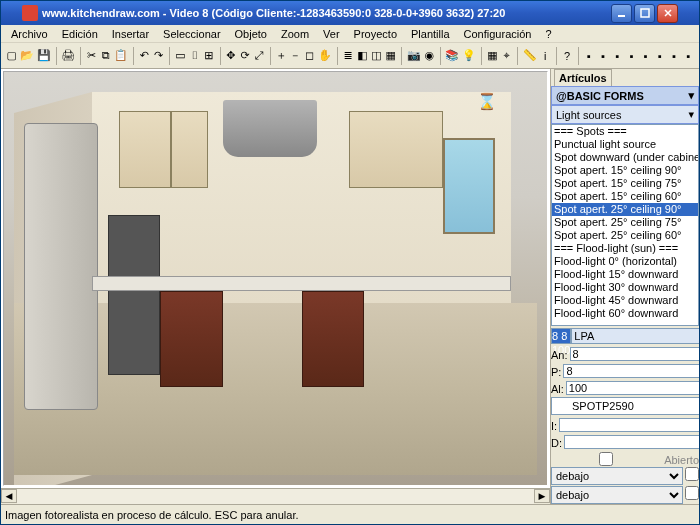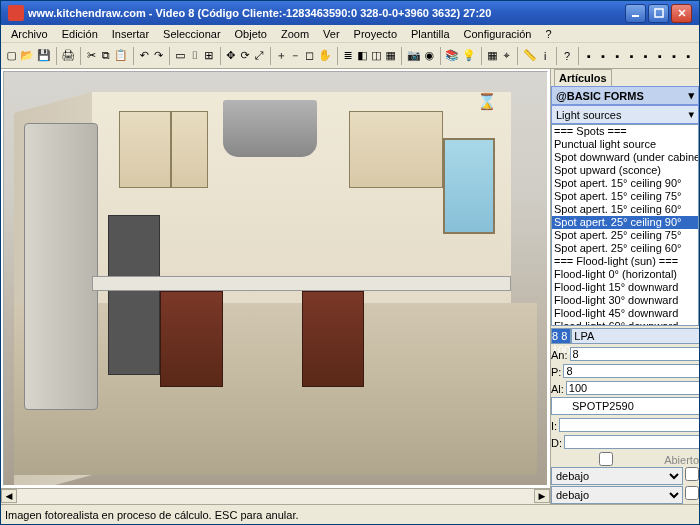--- a/index.html
+++ b/index.html
@@ -1,17 +1,17 @@
 <!DOCTYPE html>
 <html><head>
 <meta charset="utf-8">
 <style>
 * { box-sizing: border-box; margin: 0; padding: 0; font-family: "Tahoma", sans-serif; font-size: 11px; }
 body { width: 700px; height: 525px; background: #ece9d8; overflow: hidden; border: 1px solid #003c74; }
-.titlebar { height: 24px; background: linear-gradient(to bottom, #3b77dd, #2a5bc0 50%, #2050b0); color: #fff; display: flex; align-items: center; padding: 0 7px; font-weight: bold; }
+.titlebar { height: 24px; background: linear-gradient(to bottom, #3b77dd, #2a5bc0 50%, #2050b0); color: #fff; display: flex; align-items: center; padding: 0 21px; font-weight: bold; }
 .titlebar .app-icon { width: 16px; height: 16px; background: #d43; margin-right: 4px; border-radius: 2px; }
 .titlebar .title-text { flex: 1; white-space: nowrap; overflow: hidden; }
 .titlebar .win-btn { width: 21px; height: 19px; margin-left: 2px; background: linear-gradient(to bottom,#7ba7e8,#3b6dc8); border: 1px solid #1a3f8a; border-radius: 3px; display: flex; align-items: center; justify-content: center; color:#fff; cursor:pointer; }
 .titlebar .win-btn.close { background: linear-gradient(to bottom,#ec8a7f,#d1442e); border-color:#8a2a1a; }
 .menubar { height: 18px; background: #ece9d8; display: flex; align-items: center; padding: 0 4px; gap: 2px; border-bottom: 1px solid #d6d2c2; }
 .menubar .menu-item { padding: 1px 6px; cursor: pointer; }
 .toolbar { height: 26px; background: #ece9d8; display: flex; align-items: center; padding: 0 4px; gap: 1px; border-bottom: 1px solid #aca899; }
 .toolbar .tbtn { width: 18px; height: 18px; display: flex; align-items: center; justify-content: center; cursor: pointer; border: 1px solid transparent; }
 .toolbar .sep { width: 1px; height: 18px; background: #aca899; margin: 0 3px; }
 .main { display: flex; height: calc(100% - 24px - 18px - 26px - 20px); }
@@ -185,21 +185,20 @@
       <span>▾</span>
     </div>
     <div class="panel-sec sub">
       <span>Light sources</span>
       <span>▾</span>
     </div>
     <div class="list-box">
         <div class="item">=== Spots ===</div>
         <div class="item">Punctual light source</div>
         <div class="item">Spot downward (under cabinet)</div>
-        <div class="item">Spot upward (sconce)</div>
         <div class="item">Spot apert. 15° ceiling 90°</div>
         <div class="item">Spot apert. 15° ceiling 75°</div>
         <div class="item">Spot apert. 15° ceiling 60°</div>
         <div class="item sel">Spot apert. 25° ceiling 90°</div>
         <div class="item">Spot apert. 25° ceiling 75°</div>
         <div class="item">Spot apert. 25° ceiling 60°</div>
         <div class="item">=== Flood-light (sun) ===</div>
         <div class="item">Flood-light 0° (horizontal)</div>
         <div class="item">Flood-light 15° downward</div>
         <div class="item">Flood-light 30° downward</div>

